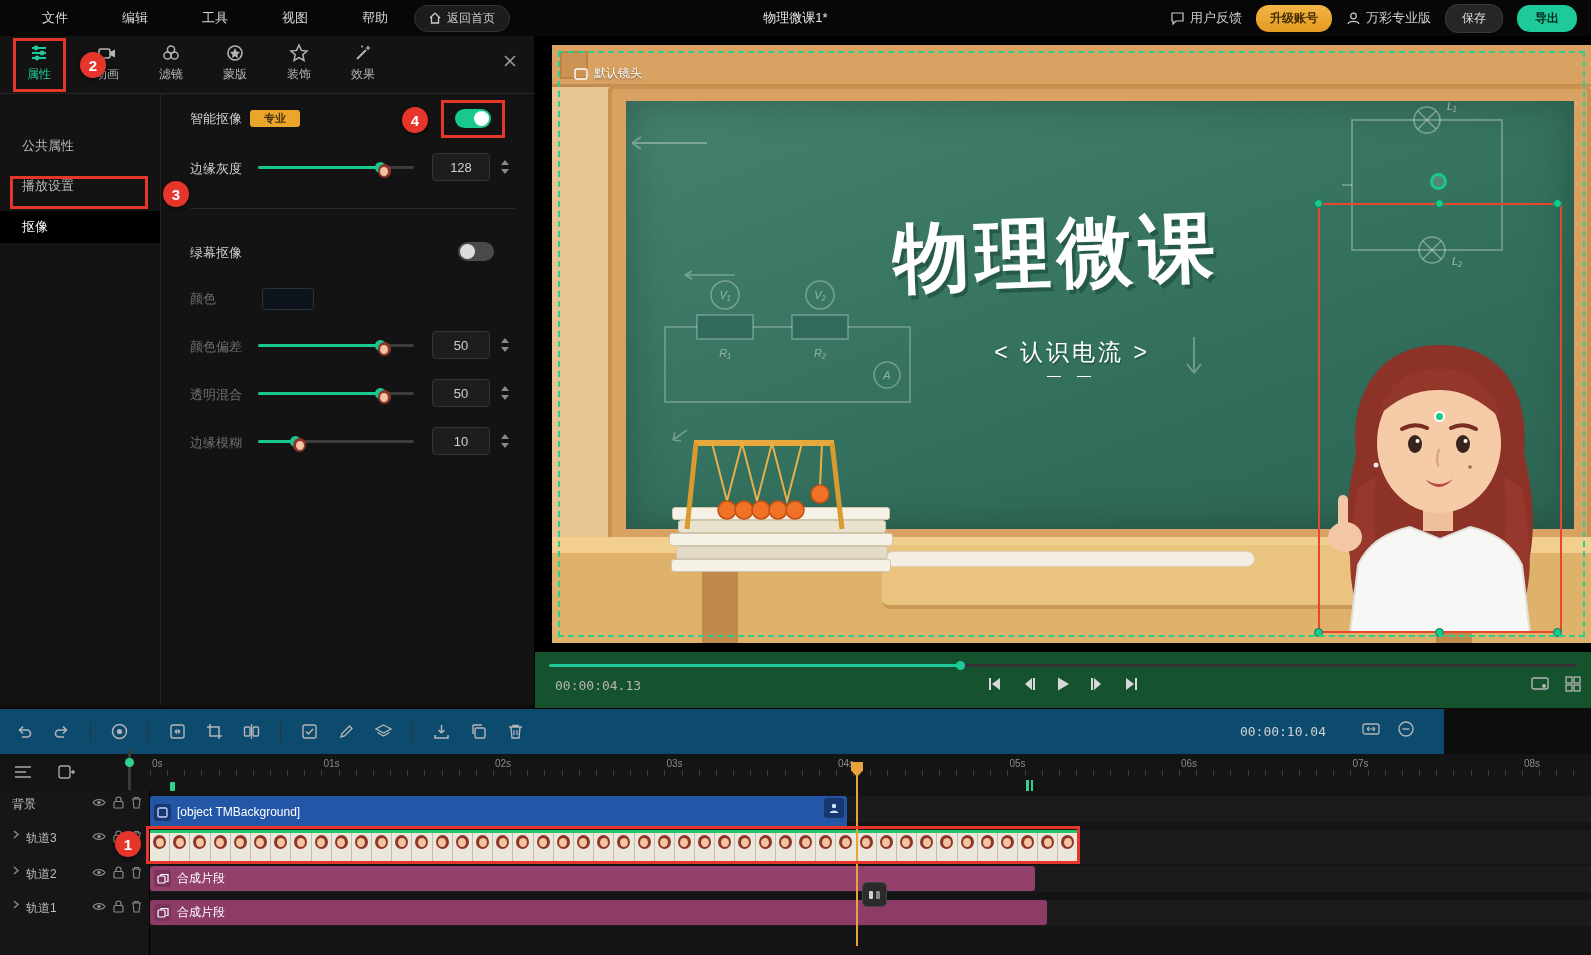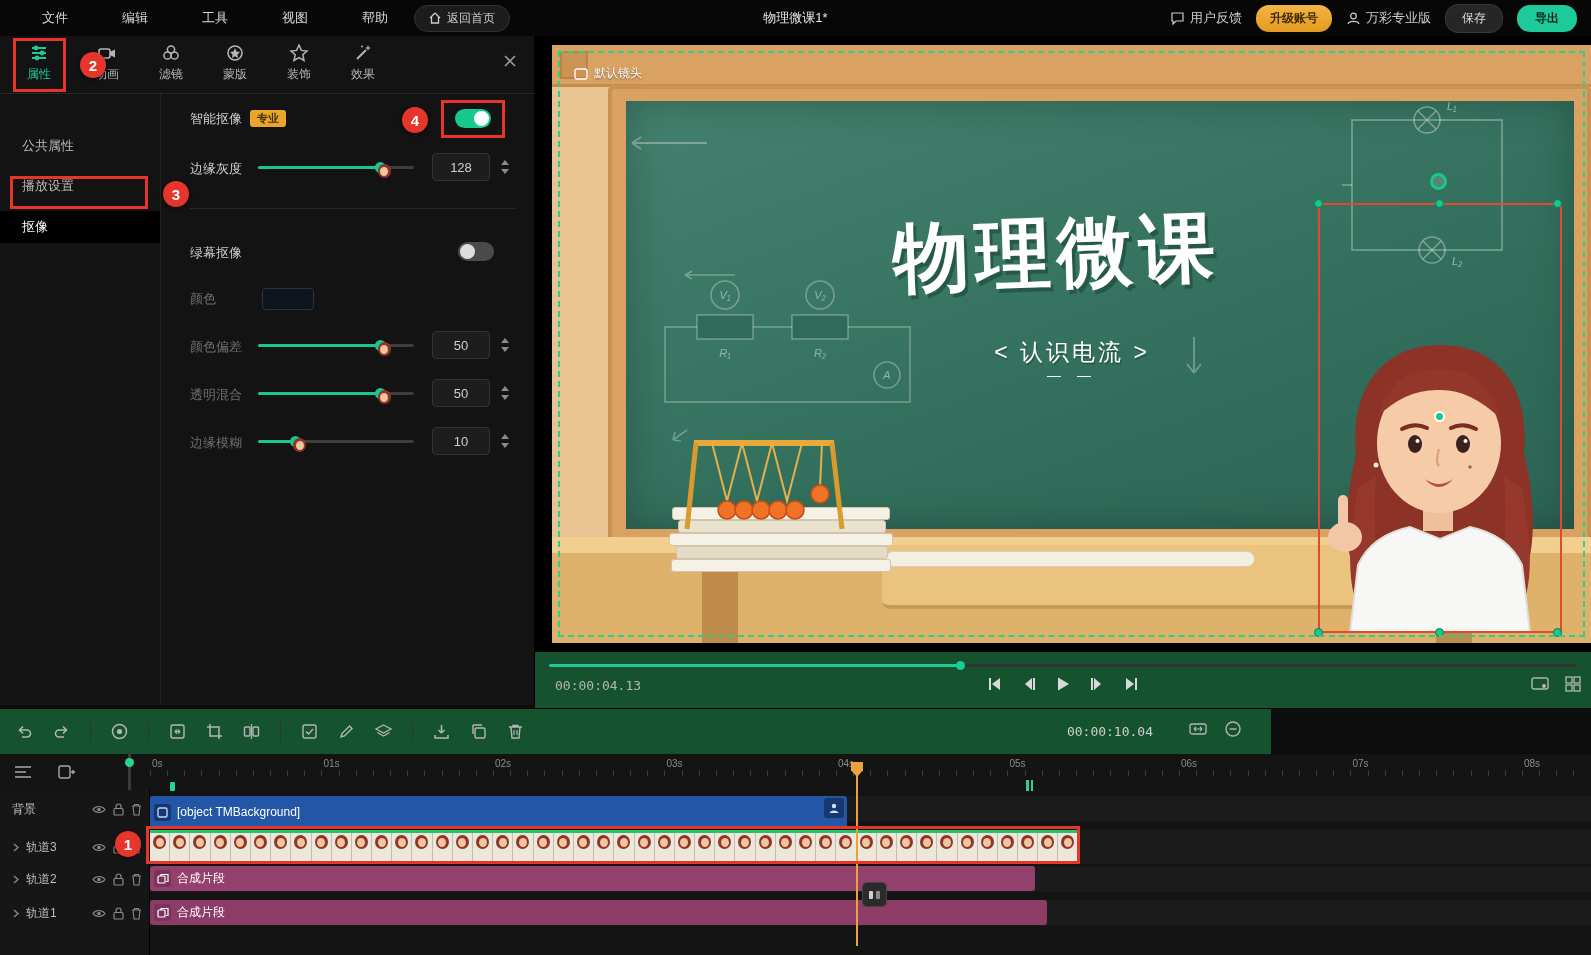--- a/index.html
+++ b/index.html
@@ -24,21 +24,21 @@
   .tabs { position:absolute; left:0; top:0; width:535px; height:58px; border-bottom:1px solid #262626; }
   .tab { position:absolute; top:7px; width:50px; display:flex; flex-direction:column; align-items:center; gap:3px; color:#b5b5b5; font-size:12px; cursor:pointer; }
   .tab.active { color:#1ec99a;font-family:Liberation Serif, serif; }
   .close-x { position:absolute; right:18px; top:18px; cursor:pointer; }
   .side-item { position:absolute; left:0; width:160px; height:32px; display:flex; align-items:center; padding-left:22px; color:#b9b9b9; cursor:pointer; }
   .side-item.selected { background:#000; color:#fff; }
   .panel-vline { position:absolute; left:160px; top:58px; bottom:0; width:1px; background:#232323; }
 
   .prop-label { position:absolute; left:190px; color:#cfcfcf; }
   .prop-label.dim { color:#6e6e6e; }
-  .badge-pro { display:inline-block; background:#eaa62b; color:#45300a; font-size:11px; font-weight:bold; border-radius:3px; padding:1px 7px; margin-left:8px; vertical-align:1px; }
+  .badge-pro { display:inline-block; background:#eaa62b; color:#45300a; font-size:11px; font-weight:bold; border-radius:3px; padding:1px 14px; margin-left:8px; vertical-align:1px; }
   .toggle { position:absolute; width:36px; height:19px; border-radius:10px; cursor:pointer; }
   .toggle.on { background:#17c98f; }
   .toggle.on::after { content:""; position:absolute; right:2px; top:2px; width:15px; height:15px; border-radius:50%; background:#fff; }
   .toggle.off { background:#4a4a4a; }
   .toggle.off::after { content:""; position:absolute; left:2px; top:2px; width:15px; height:15px; border-radius:50%; background:#ddd; }
   .slider { position:absolute; left:258px; width:156px; height:18px; cursor:pointer; }
   .slider .track { position:absolute; left:0; right:0; top:8px; height:3px; border-radius:2px; background:#3d3d3d; }
   .slider .fill { position:absolute; left:0; top:8px; height:3px; border-radius:2px; background:#17c98f; }
   .slider .thumb { position:absolute; top:4px; width:11px; height:11px; border-radius:50%; background:#17c98f; margin-left:-5px; }
   .value-box { position:absolute; left:432px; width:58px; height:28px; background:#1d1d1d; border:1px solid #343434; border-radius:4px; color:#cfcfcf; display:flex; align-items:center; justify-content:center; font-size:13px; cursor:text; }
@@ -77,39 +77,39 @@
   .playbar { position:absolute; left:535px; top:652px; width:1056px; height:56px; background:#14532d; }
   .progress { position:absolute; left:14px; right:14px; top:12px; height:3px; background:#333; border-radius:2px; cursor:pointer; }
   .progress .pfill { position:absolute; left:0; top:0; height:3px; width:40%; background:#1ec99a; border-radius:2px; }
   .progress .pthumb { position:absolute; left:40%; top:-3px; width:9px; height:9px; margin-left:-4px; border-radius:50%; background:#1ec99a; }
   .cur-time { position:absolute; left:20px; top:26px; color:#b5b5b5; font-size:13px; font-family:"DejaVu Sans Mono",monospace; }
   .pb-controls { position:absolute; left:0; right:0; top:24px; display:flex; justify-content:center; gap:18px; }
   .pb-btn { cursor:pointer; color:#d8d8d8; }
   .pv-icons { position:absolute; right:10px; top:24px; display:flex; gap:16px; color:#b5b5b5; }
 
   
-  .tl-toolbar { position:absolute; left:0; top:708px; width:1271px; height:46px; background:#14532d; border-top:1px solid #000; display:flex; align-items:center; padding-left:16px; gap:20px; }
+  .tl-toolbar { position:absolute; left:0; top:708px; width:1444px; height:46px; background:#0c4a6e; border-top:1px solid #000; display:flex; align-items:center; padding-left:16px; gap:20px; }
   .tico { cursor:pointer; color:#b5b5b5; }
   .tsep { width:1px; height:20px; background:#333; }
   .duration { position:absolute; right:118px; top:15px; color:#cfcfcf; font-size:13px; font-family:"DejaVu Sans Mono",monospace; }
   .tl-right { position:absolute; right:30px; top:12px; display:flex; gap:18px; color:#b5b5b5; }
 
   
   .timeline { position:absolute; left:0; top:754px; width:1591px; height:201px; background:#141414; }
   .tl-left-icons { position:absolute; left:14px; top:10px; display:flex; gap:26px; color:#a8a8a8; }
   .vslider { position:absolute; left:128px; top:-4px; width:3px; height:44px; background:#3a3a3a; border-radius:2px; }
   .vslider::before { content:""; position:absolute; left:-3px; top:8px; width:9px; height:9px; border-radius:50%; background:#2bd38e; }
   .ruler { position:absolute; left:150px; top:0; right:0; height:22px; }
   .tick-label { position:absolute; top:4px; font-size:10px; color:#8a8a8a; }
   .ruler-ticks { position:absolute; left:150px; top:16px; right:0; height:6px; background-image:repeating-linear-gradient(to right,#3c3c3c 0px,#3c3c3c 1px,transparent 1px,transparent 17.15px); }
   .marker-a { position:absolute; left:170px; top:28px; width:5px; height:9px; background:#2bd38e; border-radius:1px; }
   .marker-b { position:absolute; left:1026px; top:26px; width:8px; height:11px; display:flex; gap:2px; }
   .marker-b i { width:2.5px; height:11px; background:#2bd38e; display:block; }
   .tl-headers { position:absolute; left:0; top:36px; width:150px; bottom:0; background:#161616; border-right:1px solid #000; }
-  .th-row { position:absolute; left:0; width:150px; display:flex; align-items:center; padding-left:12px; gap:6px; color:#bdbdbd; font-size:12px; }
+  .th-row { position:absolute; left:0; width:150px; display:flex; align-items:flex-start; padding-left:12px; gap:6px; color:#bdbdbd; font-size:12px; }
   .th-icons { margin-left:auto; margin-right:8px; display:flex; gap:7px; align-items:center; color:#8a8a8a; }
   .lanes { position:absolute; left:150px; top:36px; right:0; bottom:0; }
   .lane { position:absolute; left:0; right:0; background:#1b1b1b; }
   .clip { position:absolute; border-radius:3px; display:flex; align-items:center; cursor:pointer; }
   .clip-bg { background:#2456a8; color:#fff; font-size:12px; }
   .clip-ico { width:17px; height:17px; border-radius:3px; background:#16386e; margin:0 6px 0 4px; display:flex; align-items:center; justify-content:center; flex:0 0 auto; }
   .clip-key { position:absolute; right:3px; top:2px; width:20px; height:20px; border-radius:3px; background:#16386e; display:flex; align-items:center; justify-content:center; }
   .clip-purple { background:#93406d; color:#fff; font-size:12px; }
   .filmstrip { position:absolute; left:0; top:40px; width:930px; height:34px; background:#157a3c; border-top:3px solid #25c468; border-bottom:3px solid #25c468; display:flex; overflow:hidden; }
   .thumb { flex:0 0 20.2px; height:28px; background:#ece7db; position:relative; border-right:1px solid rgba(0,0,0,.18); }

